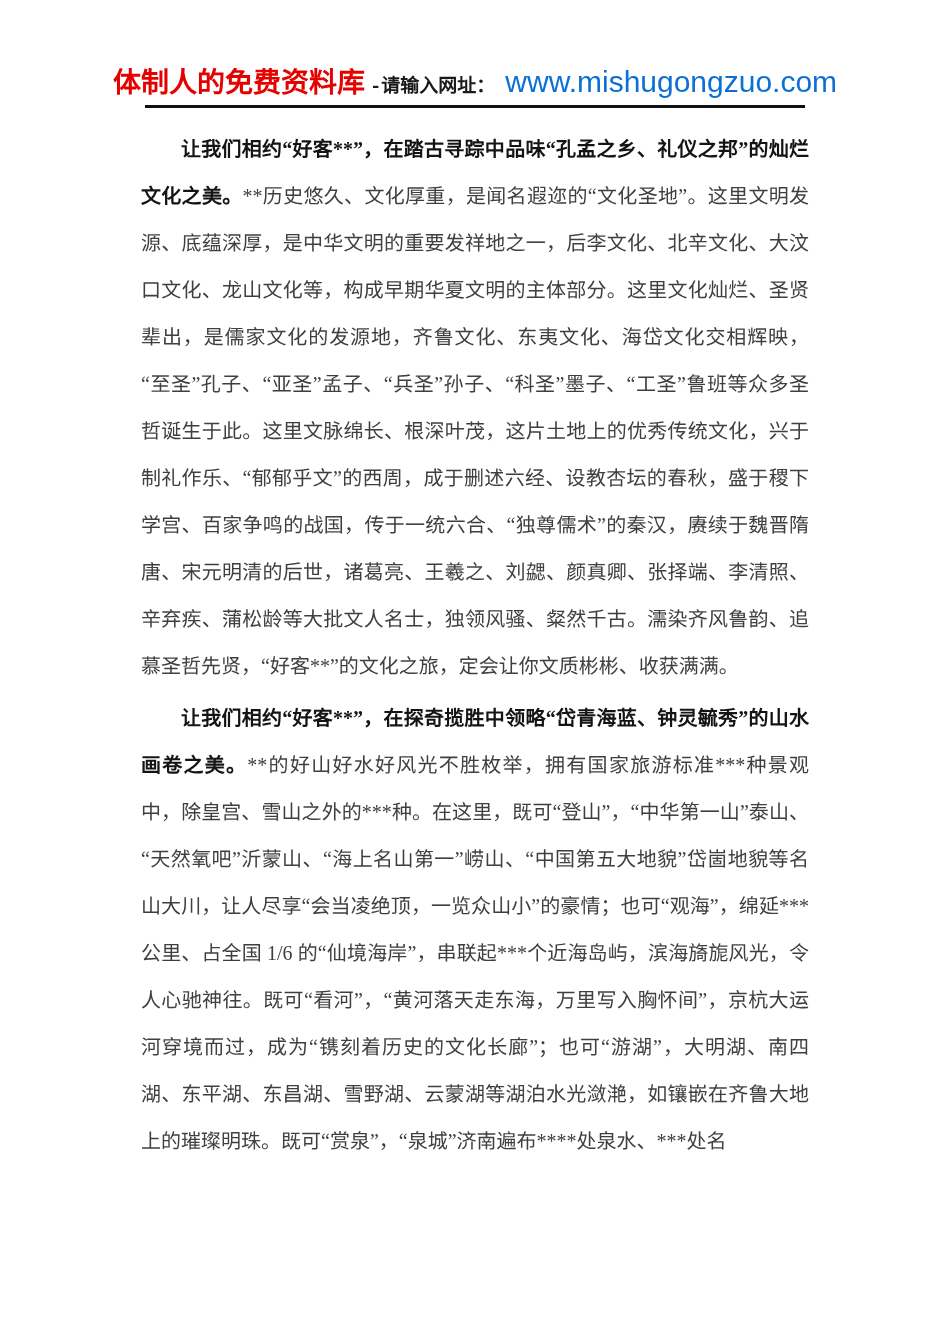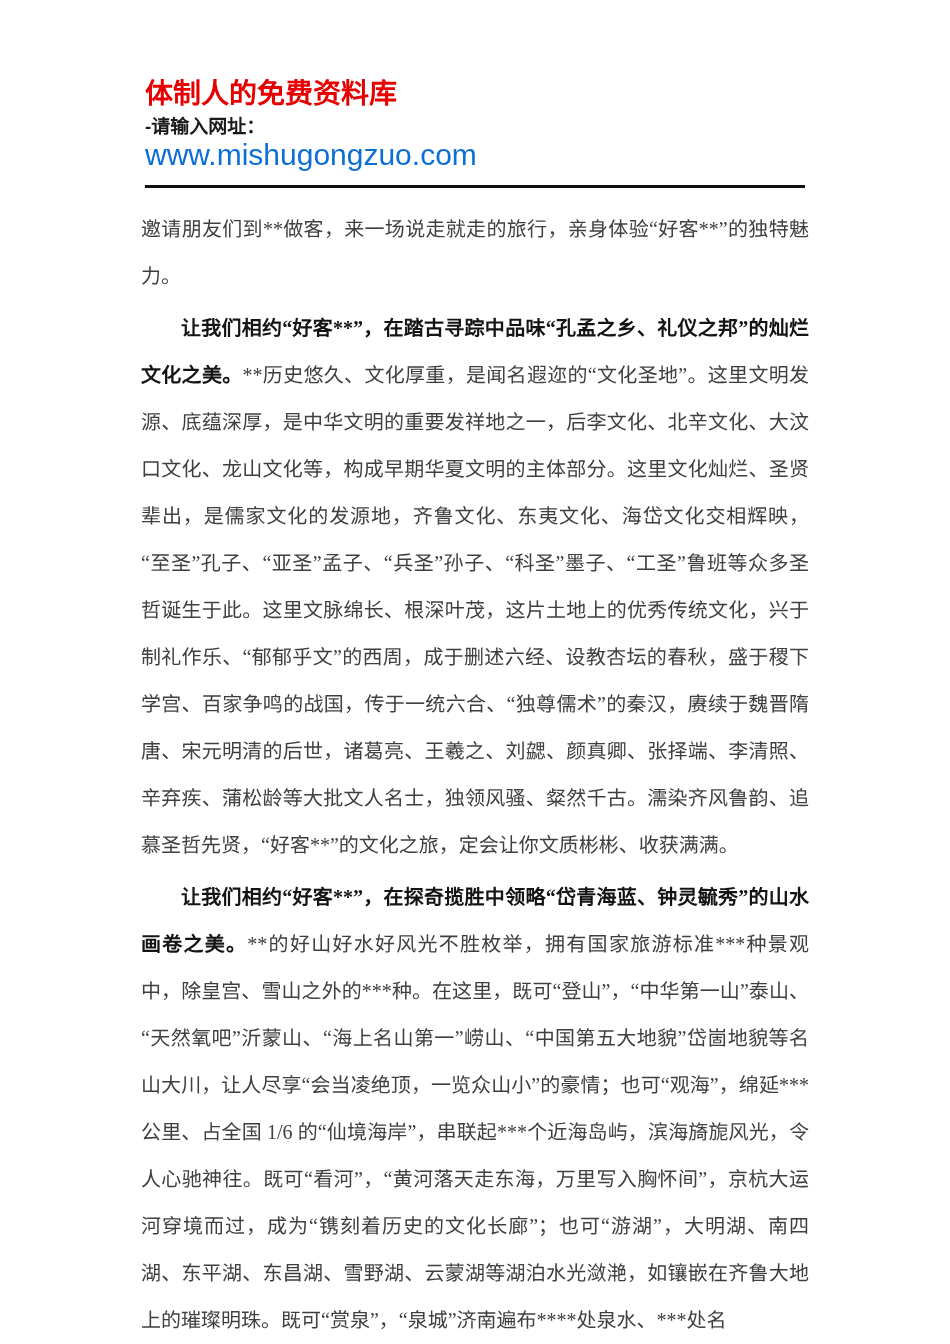--- a/index.html
+++ b/index.html
@@ -19,39 +19,38 @@
     height: 1344px;
     background: #ffffff;
     box-sizing: border-box;
   }
   
   .header-wrap {
     padding-top: 58px;
   }
   .header-inner {
     width: 680px;
-    margin: 13px auto;
+    margin: 2px auto;
     display: flex;
     align-items: baseline;
     justify-content: center;
     white-space: nowrap;
-    flex-direction: column;
   }
   .brand {
     color: var(--brand-red, #e60000);
     font-size: 28px;
     font-weight: bold;
     font-family: "Liberation Sans", "DejaVu Sans", sans-serif;
     letter-spacing: 0px;
   }
   .url-label {
     color: #1a1a1a;
     font-size: 19px;
     font-weight: bold;
-    font-family: Liberation Sans, sans-serif;
+    font-family: Liberation Mono, monospace;
     margin-left: 5px;
   }
   .url {
     color: var(--link-blue, #0c6fd6);
     font-size: 30px;
     font-family: "Liberation Sans", "DejaVu Sans", sans-serif;
     margin-left: 10px;
     text-decoration: none;
     cursor: pointer;
   }
@@ -90,23 +89,20 @@
   <header class="header-wrap">
     <div class="header-inner">
       <span class="brand">体制人的免费资料库</span>
       <span class="url-label">-请输入网址：</span>
       <span class="url">www.mishugongzuo.com</span>
     </div>
     <div class="divider"></div>
   </header>
 
   <main>
-    <p>
-      <span class="lead"></span><span>邀请朋友们到**做客，来一场说走就走的旅行，亲身体验“好客**”的独特魅力。</span>
-    </p>
     <p class="indent">
       <span class="lead">让我们相约“好客**”，在踏古寻踪中品味“孔孟之乡、礼仪之邦”的灿烂文化之美。</span><span>**历史悠久、文化厚重，是闻名遐迩的“文化圣地”。这里文明发源、底蕴深厚，是中华文明的重要发祥地之一，后李文化、北辛文化、大汶口文化、龙山文化等，构成早期华夏文明的主体部分。这里文化灿烂、圣贤辈出，是儒家文化的发源地，齐鲁文化、东夷文化、海岱文化交相辉映，“至圣”孔子、“亚圣”孟子、“兵圣”孙子、“科圣”墨子、“工圣”鲁班等众多圣哲诞生于此。这里文脉绵长、根深叶茂，这片土地上的优秀传统文化，兴于制礼作乐、“郁郁乎文”的西周，成于删述六经、设教杏坛的春秋，盛于稷下学宫、百家争鸣的战国，传于一统六合、“独尊儒术”的秦汉，赓续于魏晋隋唐、宋元明清的后世，诸葛亮、王羲之、刘勰、颜真卿、张择端、李清照、辛弃疾、蒲松龄等大批文人名士，独领风骚、粲然千古。濡染齐风鲁韵、追慕圣哲先贤，“好客**”的文化之旅，定会让你文质彬彬、收获满满。</span>
     </p>
     <p class="indent">
       <span class="lead">让我们相约“好客**”，在探奇揽胜中领略“岱青海蓝、钟灵毓秀”的山水画卷之美。</span><span>**的好山好水好风光不胜枚举，拥有国家旅游标准***种景观中，除皇宫、雪山之外的***种。在这里，既可“登山”，“中华第一山”泰山、“天然氧吧”沂蒙山、“海上名山第一”崂山、“中国第五大地貌”岱崮地貌等名山大川，让人尽享“会当凌绝顶，一览众山小”的豪情；也可“观海”，绵延***公里、占全国 1/6 的“仙境海岸”，串联起***个近海岛屿，滨海旖旎风光，令人心驰神往。既可“看河”，“黄河落天走东海，万里写入胸怀间”，京杭大运河穿境而过，成为“镌刻着历史的文化长廊”；也可“游湖”，大明湖、南四湖、东平湖、东昌湖、雪野湖、云蒙湖等湖泊水光潋滟，如镶嵌在齐鲁大地上的璀璨明珠。既可“赏泉”，“泉城”济南遍布****处泉水、***处名</span>
     </p>
   </main>
 
 </div>
 

